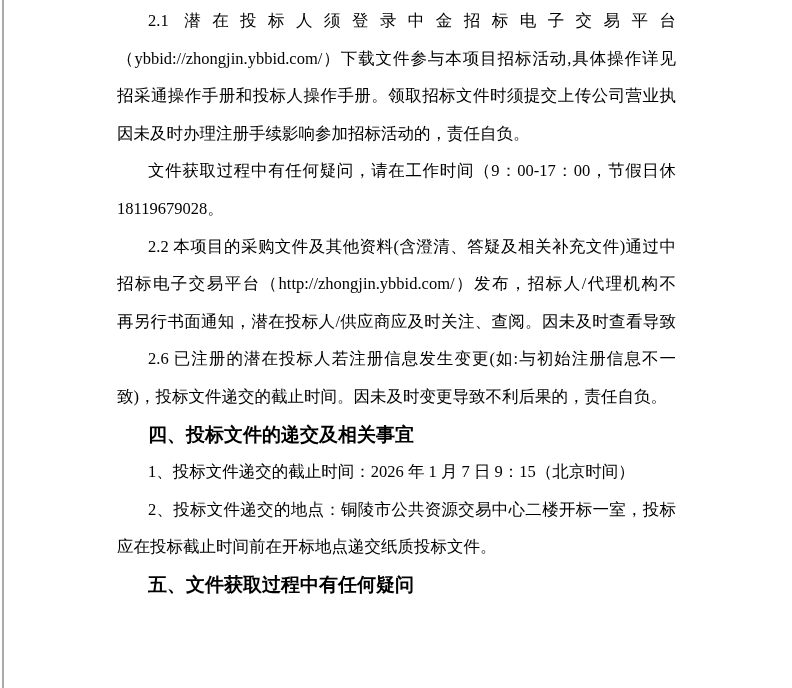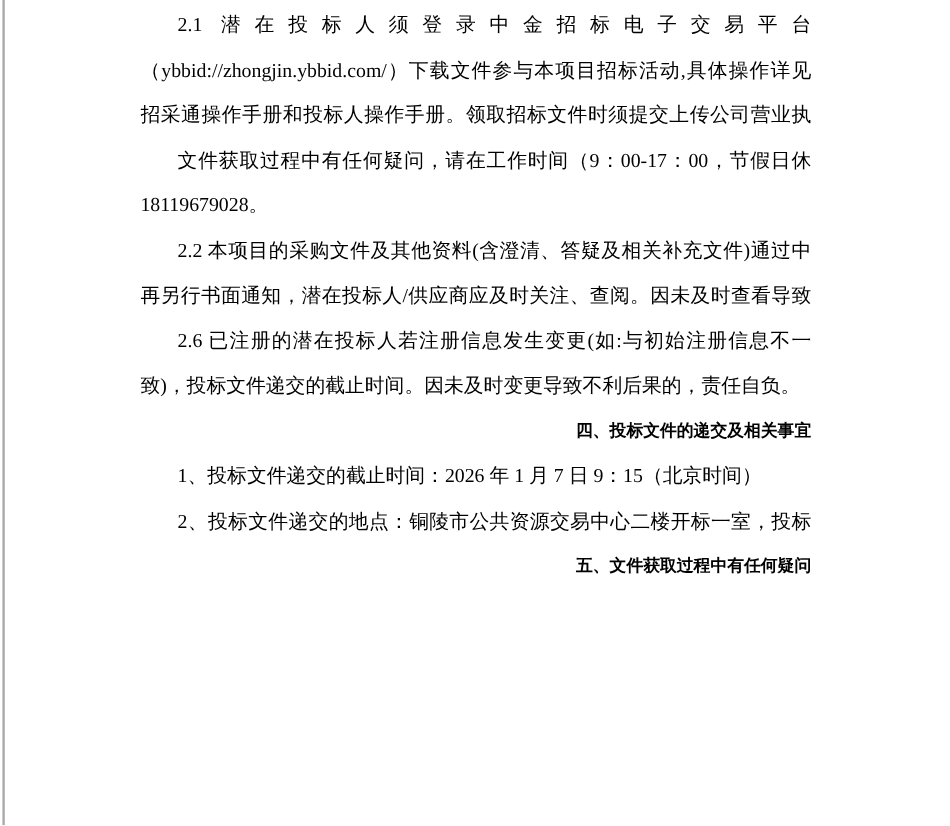--- a/index.html
+++ b/index.html
@@ -60,38 +60,40 @@
   .line.justify::after {
     content: "";
     display: inline-block;
     width: 100%;
     height: 0;
   }
 
   
   .line.bold {
     font-weight: 700;
-    font-size: 14px;
+    font-size: 19px;
     font-family: "Liberation Sans", "DejaVu Sans", sans-serif;
-    text-align: right;
   }
 </style>
 </head>
 <body>
 
 <div class="screen" style="background: rgb(255, 255, 255); color: rgb(0, 0, 0);">
   <div class="left-border" style="background: rgb(170, 170, 170);"></div>
   <div class="page" id="doc-page">
       <div class="line indent justify">2.1 潜在投标人须登录中金招标电子交易平台</div>
       <div class="line justify">（ybbid://zhongjin.ybbid.com/）下载文件参与本项目招标活动,具体操作详见</div>
       <div class="line justify">招采通操作手册和投标人操作手册。领取招标文件时须提交上传公司营业执照。</div>
+      <div class="line">因未及时办理注册手续影响参加招标活动的，责任自负。</div>
       <div class="line indent justify">文件获取过程中有任何疑问，请在工作时间（9：00-17：00，节假日休息）</div>
       <div class="line">18119679028。</div>
       <div class="line indent justify">2.2 本项目的采购文件及其他资料(含澄清、答疑及相关补充文件)通过中金</div>
+      <div class="line justify">招标电子交易平台（http://zhongjin.ybbid.com/）发布，招标人/代理机构不</div>
       <div class="line justify">再另行书面通知，潜在投标人/供应商应及时关注、查阅。因未及时查看导致不</div>
       <div class="line indent justify">2.6 已注册的潜在投标人若注册信息发生变更(如:与初始注册信息不一</div>
       <div class="line">致)，投标文件递交的截止时间。因未及时变更导致不利后果的，责任自负。</div>
       <div class="line indent bold">四、投标文件的递交及相关事宜</div>
       <div class="line indent">1、投标文件递交的截止时间：2026 年 1 月 7 日 9：15（北京时间）</div>
       <div class="line indent justify">2、投标文件递交的地点：铜陵市公共资源交易中心二楼开标一室，投标人</div>
+      <div class="line">应在投标截止时间前在开标地点递交纸质投标文件。</div>
       <div class="line indent bold">五、文件获取过程中有任何疑问</div>
     </div>
 </div>
 
 </body></html>

